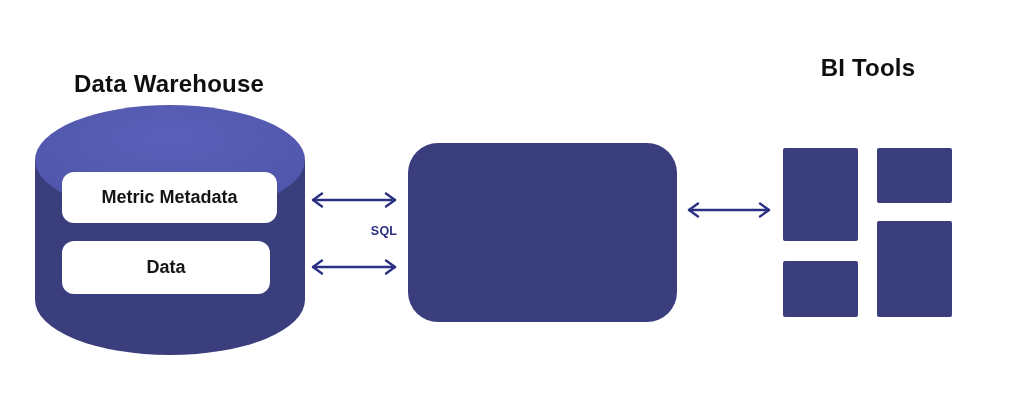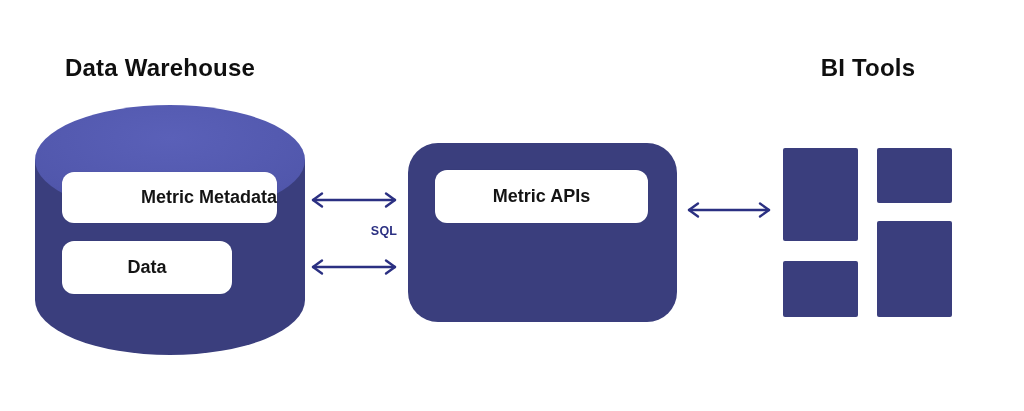--- a/index.html
+++ b/index.html
@@ -76,58 +76,55 @@
     stroke-linejoin: round;
   }
 
   .cyl-body { fill: var(--navy, #3a3e7d); }
 </style>
 </head>
 <body>
 
 <div id="canvas">
 
-  <div class="section-title" style="left:160px;">Data Warehouse</div>
+  <div class="section-title" style="left:169px;margin-top:16px;">Data Warehouse</div>
   <div class="section-title" style="left:868px;">BI Tools</div>
 
   <svg class="abs" style="left:35px; top:105px;" width="270" height="250" viewBox="0 0 270 250" aria-hidden="true">
     <defs>
       <radialGradient id="cylTopGrad" cx="50%" cy="30%" r="85%">
         <stop offset="0%" stop-color="#5a60b8"></stop>
         <stop offset="70%" stop-color="#5157ac"></stop>
         <stop offset="100%" stop-color="#474da0"></stop>
       </radialGradient>
     </defs>
     <path class="cyl-body" d="M0,55 L0,195 A135,55 0 0 0 270,195 L270,55 Z"></path>
     <ellipse cx="135" cy="55" rx="135" ry="55" fill="url(#cylTopGrad)"></ellipse>
   </svg>
 
-  <div class="white-box" style="left:62px; top:172px; width:215px; height:51px;justify-content:flex-end;">
+  <div class="white-box" style="left:62px; top:172px; width:215px; height:51px;">
     <span>Metric Metadata</span>
   </div>
-  <div class="white-box" style="left:62px; top:241px; width:170px; height:53px;">
+  <div class="white-box" style="left:62px; top:241px; width:208px; height:53px;">
     <span>Data</span>
   </div>
 
   <svg class="arrow-svg" style="left:306px; top:190px;" width="96" height="20" viewBox="0 0 96 20" aria-hidden="true">
     <line x1="7" y1="10" x2="89" y2="10"></line>
     <polyline points="16,3.5 7,10 16,16.5"></polyline>
     <polyline points="80,3.5 89,10 80,16.5"></polyline>
   </svg>
   <div class="conn-label" style="left:356px; top:224px;margin-left:28px;">SQL</div>
   <svg class="arrow-svg" style="left:306px; top:257px;" width="96" height="20" viewBox="0 0 96 20" aria-hidden="true">
     <line x1="7" y1="10" x2="89" y2="10"></line>
     <polyline points="16,3.5 7,10 16,16.5"></polyline>
     <polyline points="80,3.5 89,10 80,16.5"></polyline>
   </svg>
 
   <div class="semantic-box"></div>
-  <div class="white-box" style="left:435px; top:170px; width:213px; height:53px;">
-    <span>Metric APIs</span>
-  </div>
 
   <svg class="arrow-svg" style="left:682px; top:200px;" width="94" height="20" viewBox="0 0 94 20" aria-hidden="true">
     <line x1="7" y1="10" x2="87" y2="10"></line>
     <polyline points="16,3.5 7,10 16,16.5"></polyline>
     <polyline points="78,3.5 87,10 78,16.5"></polyline>
   </svg>
 
   <div class="bi-tile" style="left:783px; top:148px; width:75px; height:93px;"></div>
   <div class="bi-tile" style="left:877px; top:148px; width:75px; height:55px;"></div>
   <div class="bi-tile" style="left:783px; top:261px; width:75px; height:56px;"></div>

